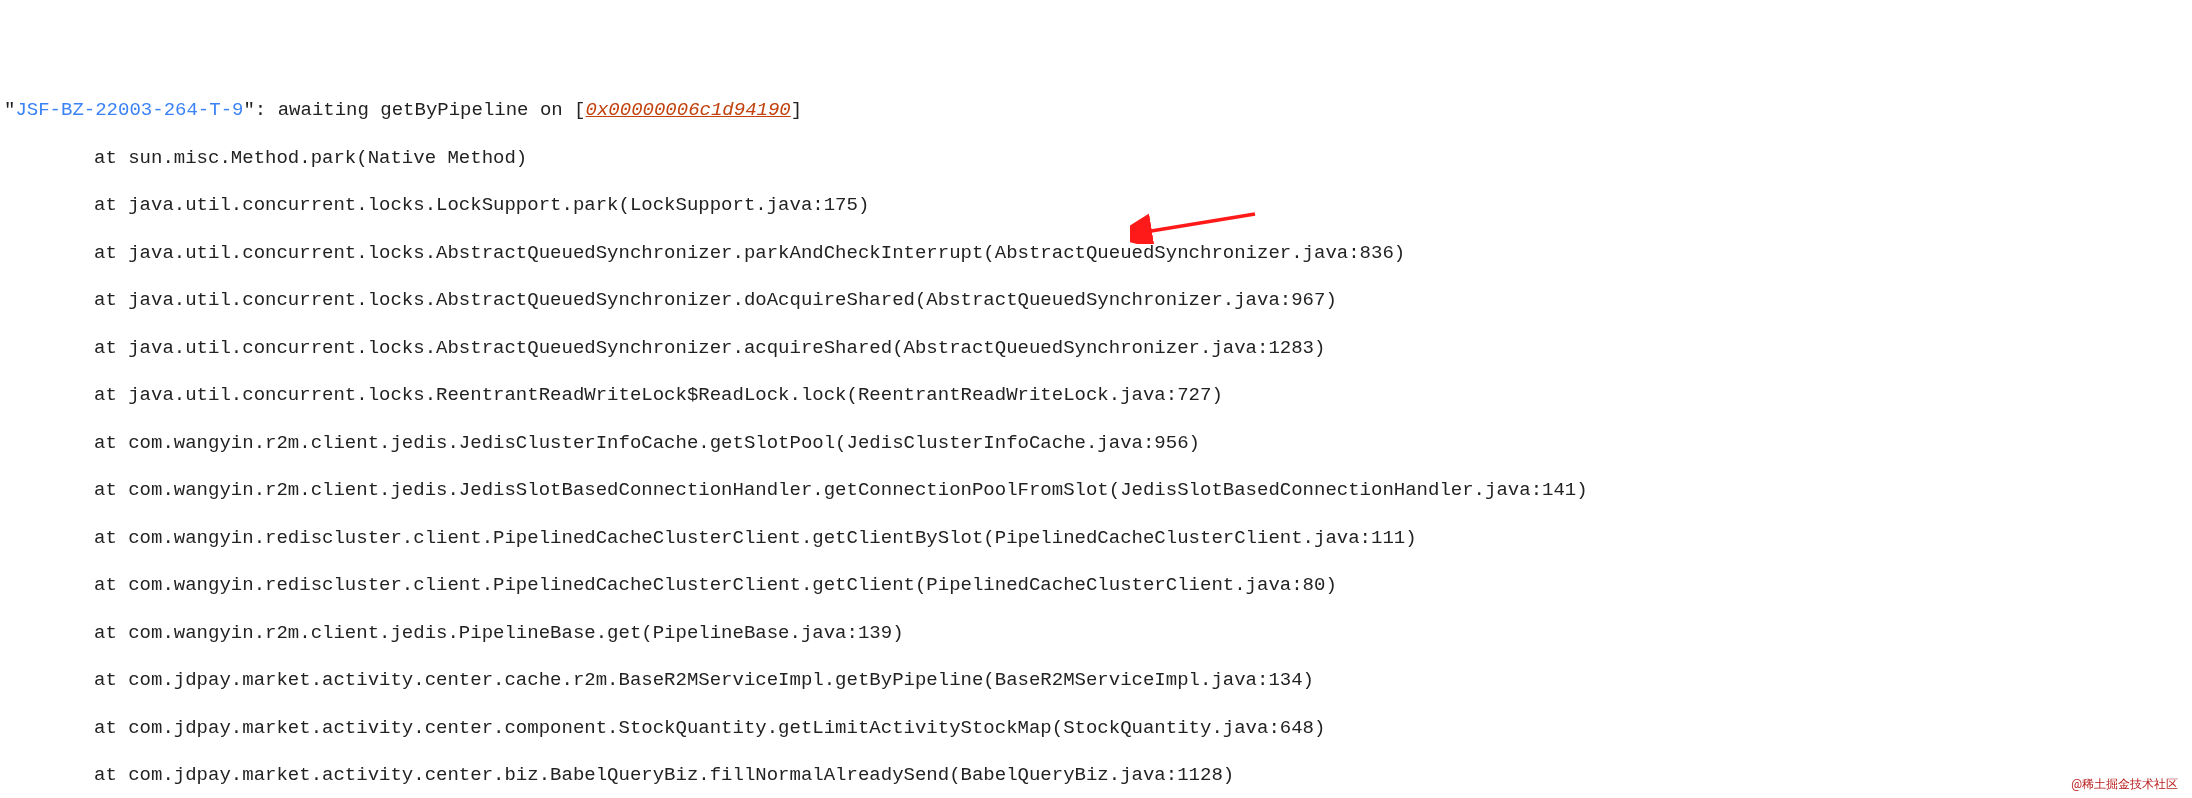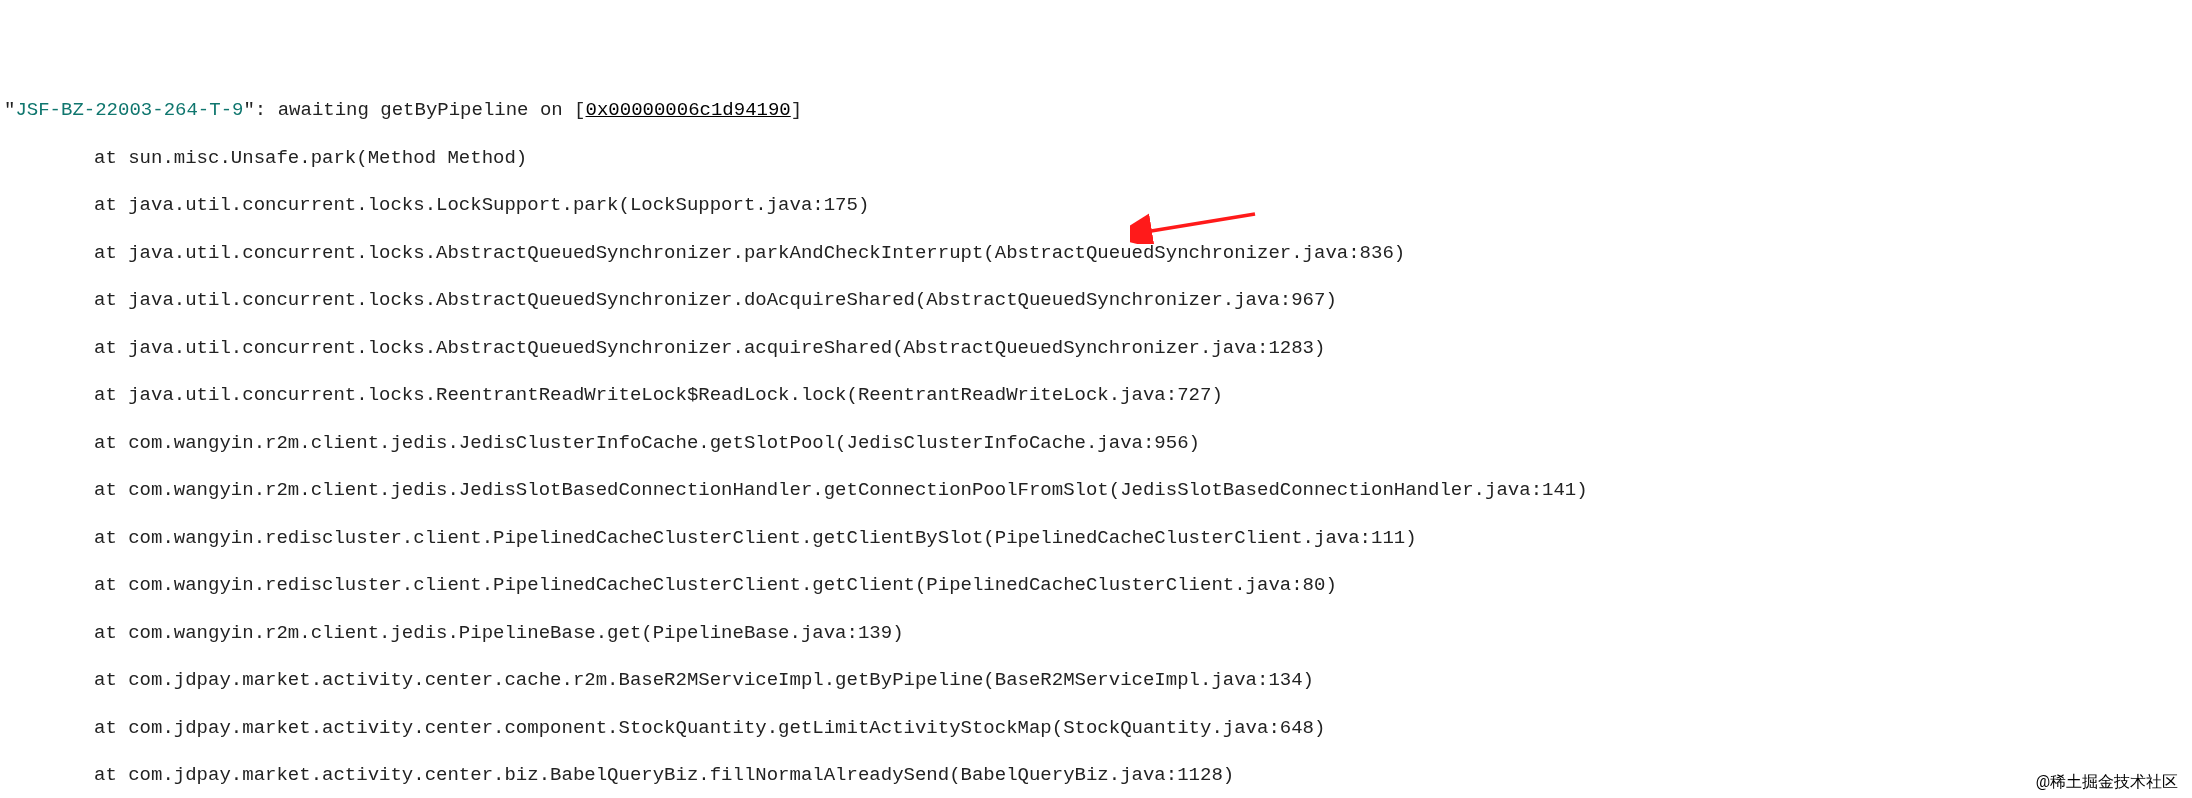--- a/index.html
+++ b/index.html
@@ -10,46 +10,46 @@
     font-size: 19px;
     line-height: 1.25;
     color: #222;
     white-space: pre;
     position: relative;
     width: 2192px;
     height: 798px;
     box-sizing: border-box;
     overflow: hidden;
   }
-  .thread-name { color: #0f766e; margin-top: 45px; }
-  .addr-link   { color: #000000; text-decoration: underline; }
+  .thread-name { color: #3b82f6; margin-top: 45px; }
+  .addr-link   { color: #c2410c; text-decoration: underline; font-style: italic; }
   .stack-line  { padding-left: 90px; display: block; }
   .header-line { display: block; }
   .watermark {
     position: absolute;
     right: 14px;
     bottom: 6px;
     font-family: -apple-system, BlinkMacSystemFont, "Segoe UI", Roboto, sans-serif;
-    font-size: 16px;
-    color: #000000;
+    font-size: 12px;
+    color: #b91c1c;
     white-space: nowrap;
   }
   .arrow {
     position: absolute;
     pointer-events: none;
   }
   .arrow svg { display: block; }
 </style>
 </head>
 <body>
 
 
 
 <span class="header-line"><span>"</span><span class="thread-name">JSF-BZ-22003-264-T-9</span><span>": </span><span>awaiting getByPipeline on [</span><a href="#" class="addr-link">0x00000006c1d94190</a><span>]</span></span>
-<span class="stack-line">at sun.misc.Unsafe.park(Method Method)</span>
+<span class="stack-line">at sun.misc.Method.park(Native Method)</span>
 <span class="stack-line">at java.util.concurrent.locks.LockSupport.park(LockSupport.java:175)</span>
 <span class="stack-line">at java.util.concurrent.locks.AbstractQueuedSynchronizer.parkAndCheckInterrupt(AbstractQueuedSynchronizer.java:836)</span>
 <span class="stack-line">at java.util.concurrent.locks.AbstractQueuedSynchronizer.doAcquireShared(AbstractQueuedSynchronizer.java:967)</span>
 <span class="stack-line">at java.util.concurrent.locks.AbstractQueuedSynchronizer.acquireShared(AbstractQueuedSynchronizer.java:1283)</span>
 <span class="stack-line">at java.util.concurrent.locks.ReentrantReadWriteLock$ReadLock.lock(ReentrantReadWriteLock.java:727)</span>
 <span class="stack-line">at com.wangyin.r2m.client.jedis.JedisClusterInfoCache.getSlotPool(JedisClusterInfoCache.java:956)</span>
 <span class="stack-line">at com.wangyin.r2m.client.jedis.JedisSlotBasedConnectionHandler.getConnectionPoolFromSlot(JedisSlotBasedConnectionHandler.java:141)</span>
 <span class="stack-line">at com.wangyin.rediscluster.client.PipelinedCacheClusterClient.getClientBySlot(PipelinedCacheClusterClient.java:111)</span>
 <span class="stack-line">at com.wangyin.rediscluster.client.PipelinedCacheClusterClient.getClient(PipelinedCacheClusterClient.java:80)</span>
 <span class="stack-line">at com.wangyin.r2m.client.jedis.PipelineBase.get(PipelineBase.java:139)</span>

